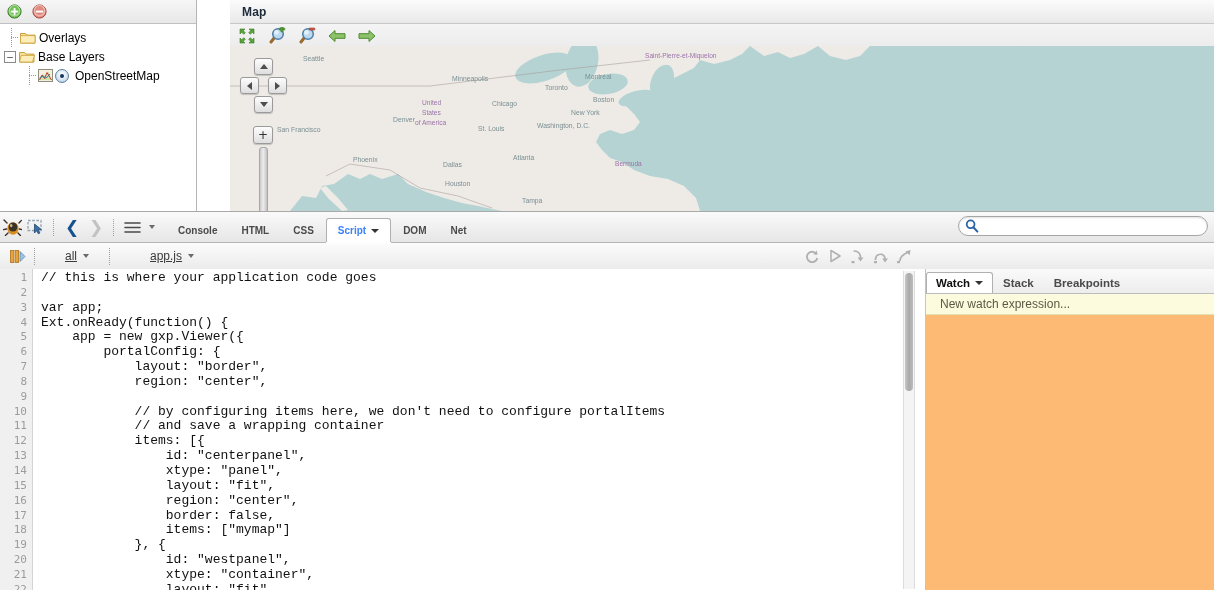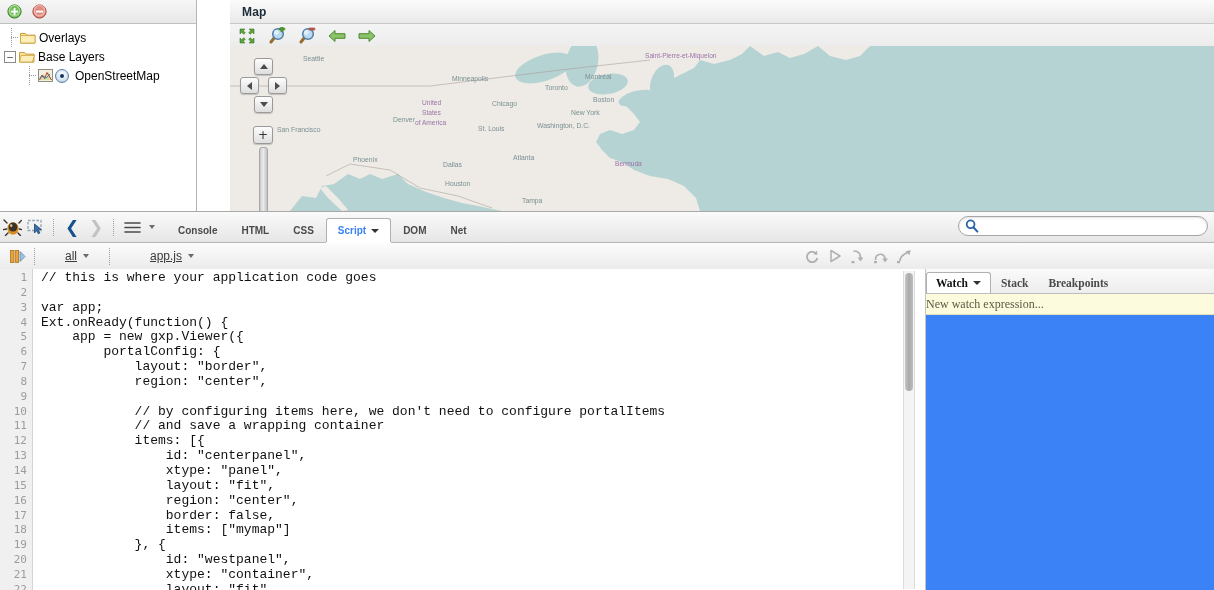--- a/index.html
+++ b/index.html
@@ -113,29 +113,29 @@
   .gutter div{height:14.85px;line-height:14.85px;font-family:"DejaVu Sans Mono",monospace;
     font-size:11px;color:#9c9c9c;padding-right:5px;}
   .code{flex:1;padding:2px 0 0 8px;white-space:pre;
     font-family:Liberation Mono, monospace;font-size:13px;line-height:14.85px;color:#111;}
   .sbar{position:absolute;right:10px;top:2px;width:10px;bottom:2px;background:#f4f4f4;
     border-left:1px solid #dcdcdc;border-right:1px solid #dcdcdc;}
   .sthumb{position:absolute;left:1px;top:2px;width:8px;height:118px;border-radius:4px;
     background:linear-gradient(90deg,#c6c6c6,#a9a9a9 50%,#bdbdbd);cursor:pointer;}
 
   
-  .side{position:absolute;left:926px;top:57px;right:0;bottom:0;background:#3b82f6;font-family:Liberation Serif, serif;}
+  .side{position:absolute;left:926px;top:57px;right:0;bottom:0;background:#fdba74;}
   .side-tabs{height:24px;display:flex;align-items:flex-end;
     background:linear-gradient(#fafafa,#ededed);border-bottom:1px solid #bcbcbc;}
   .stab{padding:0 9px;height:20px;display:flex;align-items:center;gap:5px;font-size:11.5px;
     font-weight:bold;color:#4a4a4a;cursor:pointer;border:1px solid transparent;border-bottom:none;
     border-radius:3px 3px 0 0;margin-top:4px;}
   .stab.active{background:#fff;border-color:#b0b0b0;color:#111;position:relative;z-index:2;}
   .watch-row{height:20px;background:#fdfbdd;border-bottom:1px solid #e4e0b4;
-    display:flex;align-items:center;padding-left:0;font-size:12px;color:#5a5a45;cursor:text;}
+    display:flex;align-items:center;padding-left:14px;font-size:12px;color:#5a5a45;cursor:text;}
 </style>
 </head>
 <body>
 
 <div class="app">
 
   <div class="viewer">
 
     <div class="tree-panel">
       <div class="tree-tbar">

